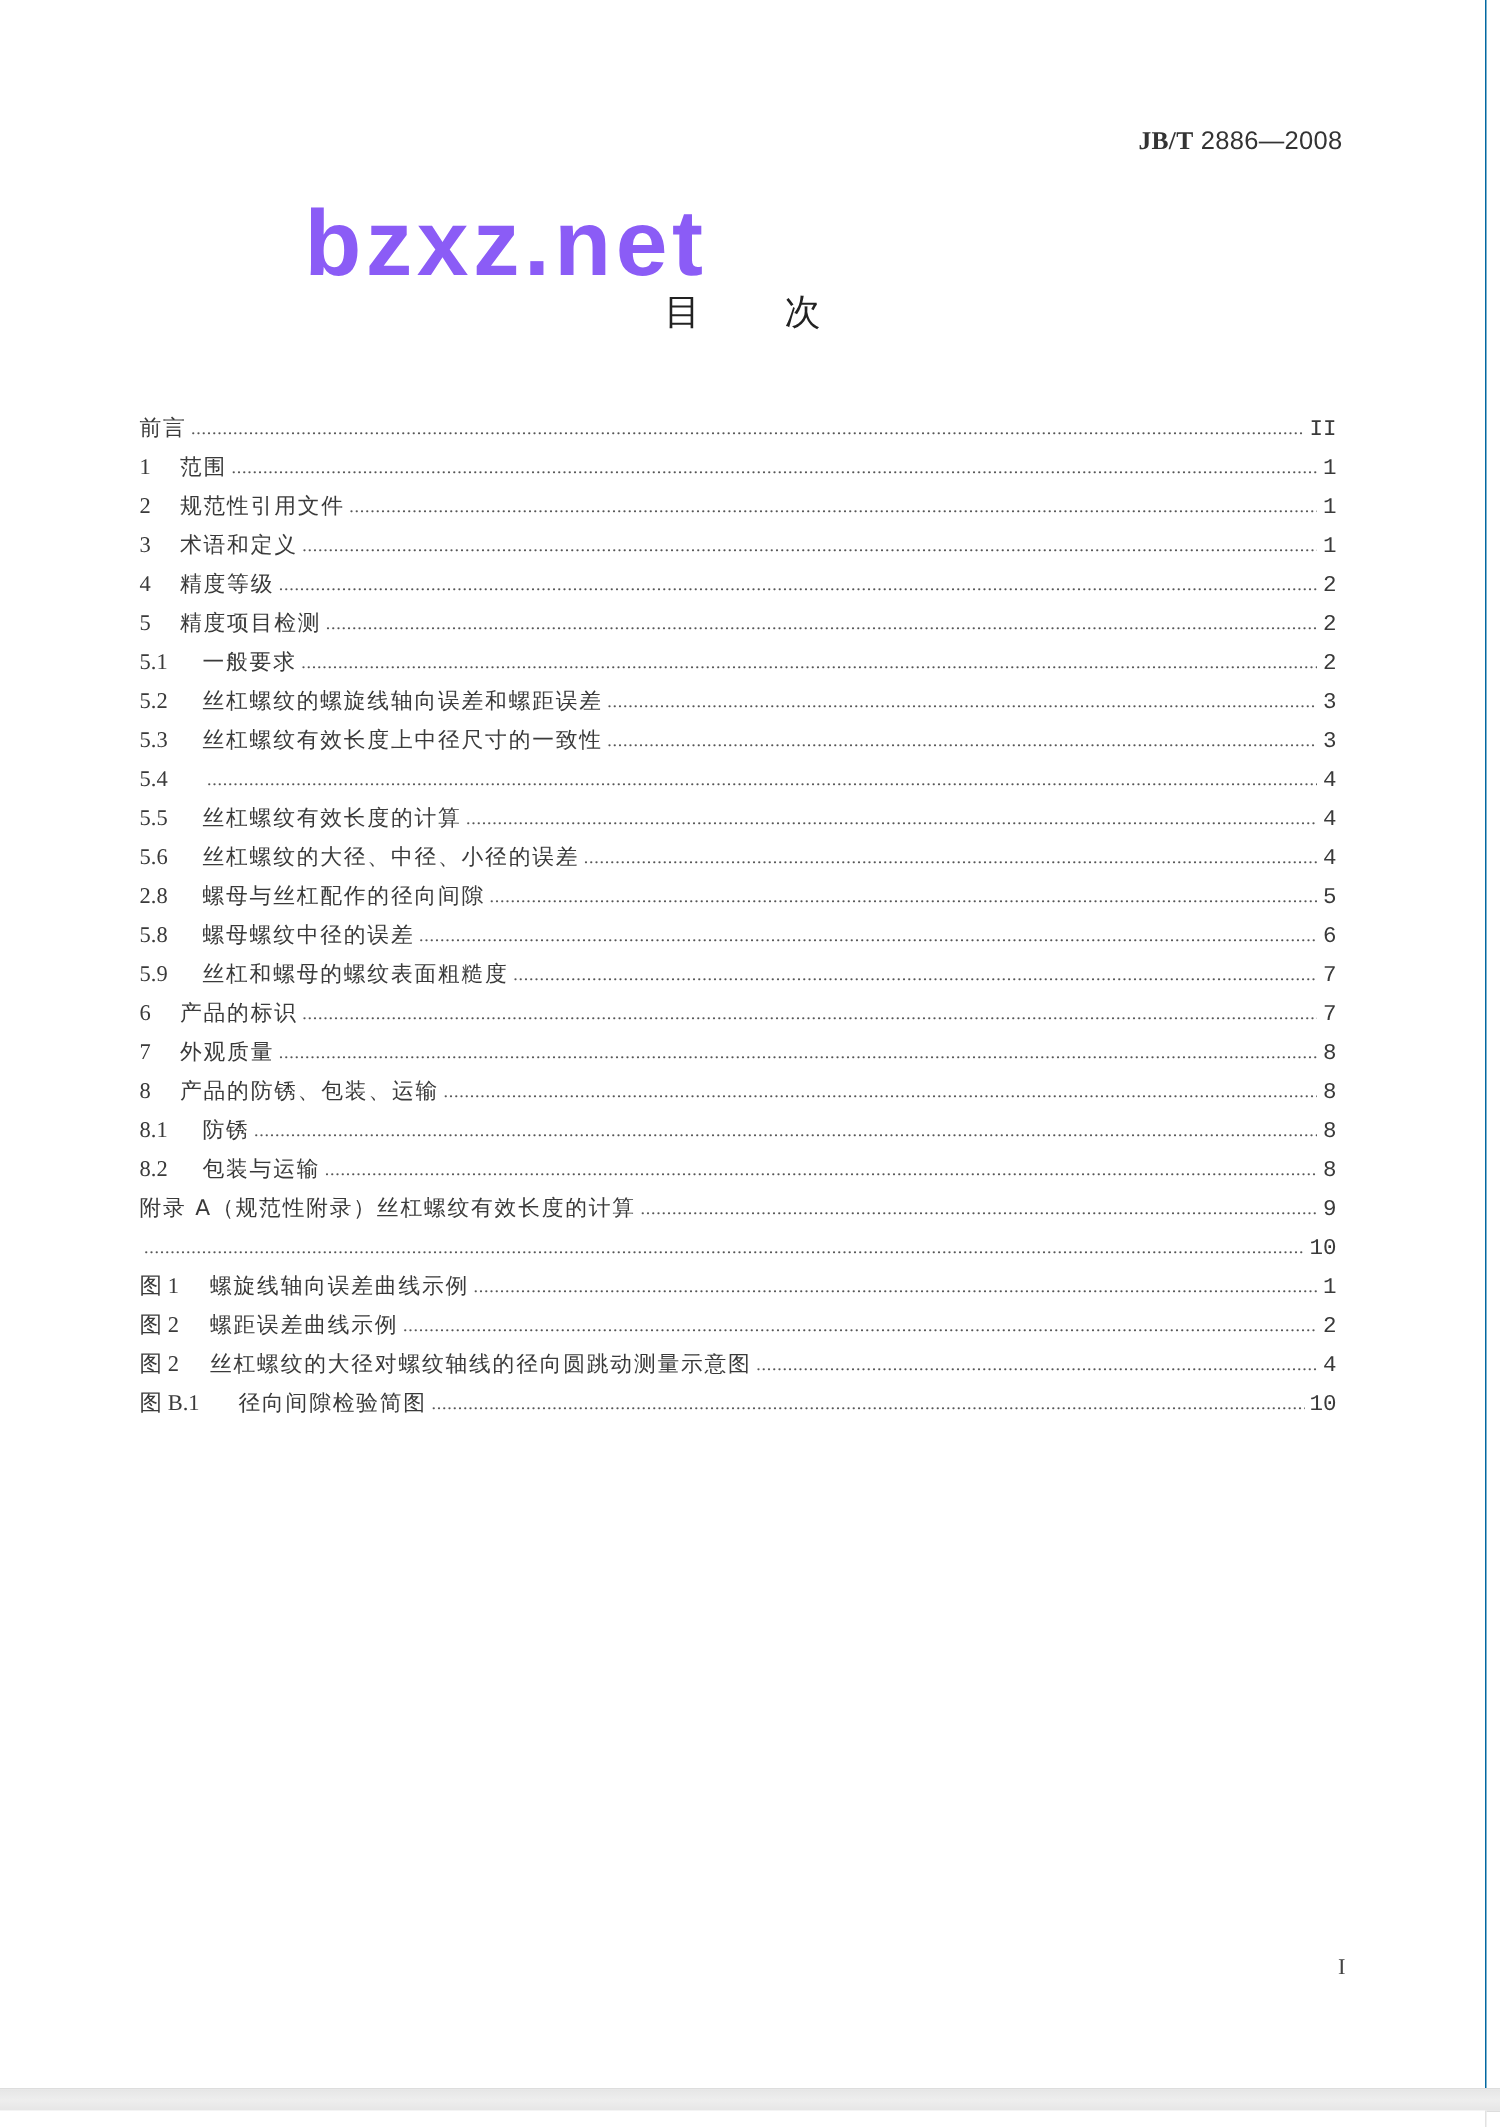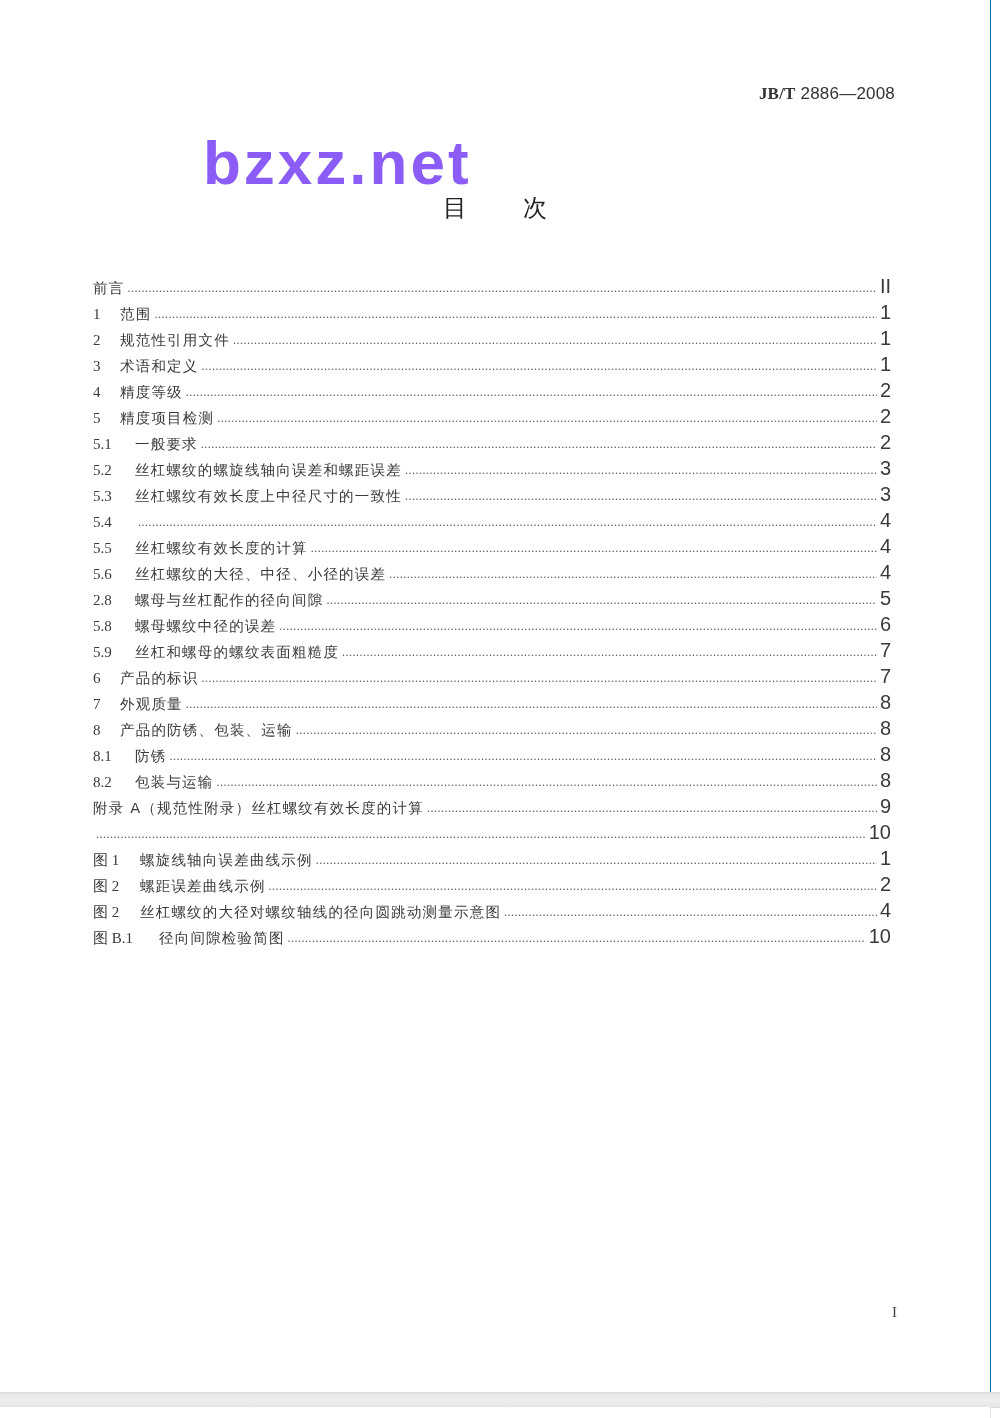--- a/index.html
+++ b/index.html
@@ -48,21 +48,21 @@
   .toc-row .num.w3 { width: 47px; }
   .toc-row .num.w4 { width: 66px; }
   .toc-row .label { font-family: "DejaVu Sans", sans-serif; font-size: 14.5px; letter-spacing: 1.2px; }
   .toc-row .dots {
     flex: 1; margin: 0 3px; overflow: hidden; color: #555; font-family: "Liberation Serif", serif;
     font-size: 12px; letter-spacing: 0.5px; position: relative; top: -1px;
   }
   .toc-row .dots::after {
     content: "....................................................................................................................................................................................................................................................";
   }
-  .toc-row .page-no { font-family: Liberation Sans, sans-serif; font-size: 20px; min-width: 10px; text-align: right; }
+  .toc-row .page-no { font-family: Liberation Mono, monospace; font-size: 15px; min-width: 10px; text-align: right; }
   .footer-page {
     position: absolute; right: 93px; top: 1304px; font-family: "Liberation Serif", serif;
     font-size: 15px; color: #444;
   }
 </style>
 </head>
 <body>
 
 <div class="page">
   <div class="std-code">

